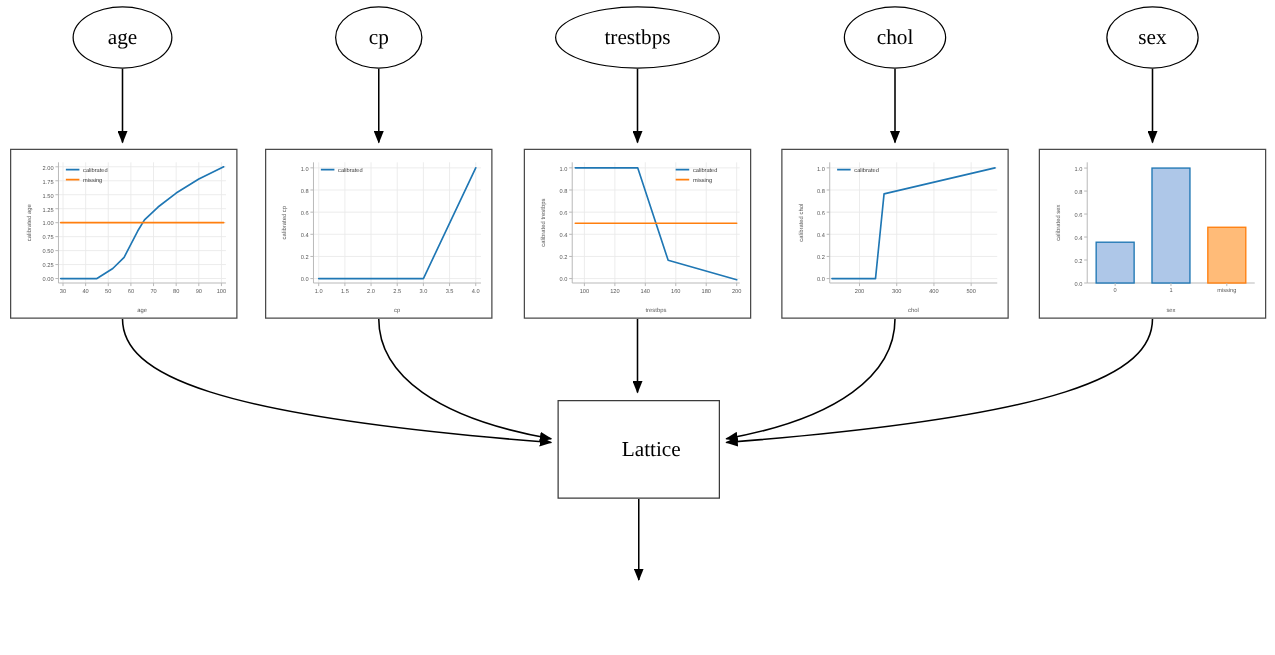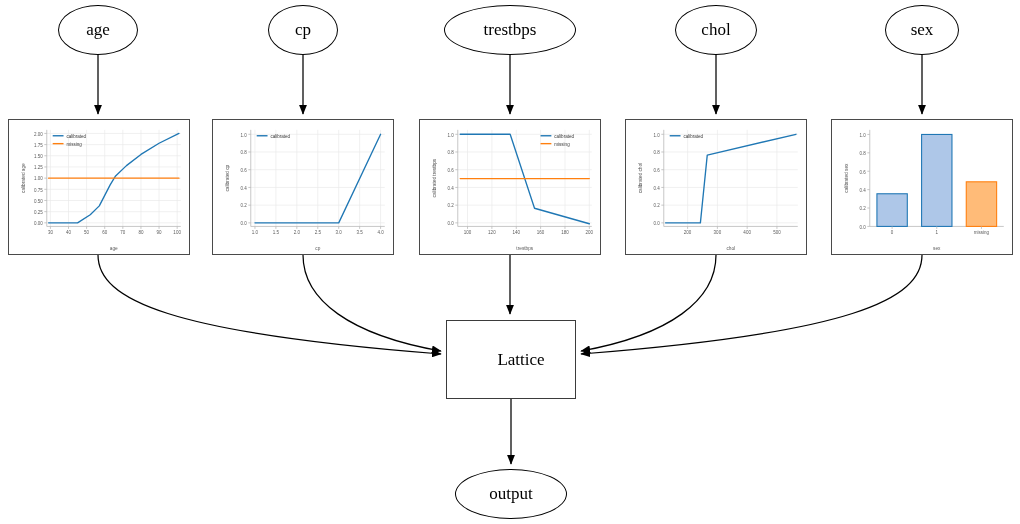--- a/index.html
+++ b/index.html
@@ -300,17 +300,14 @@
         <line x1="151.33333333333334" y1="108" x2="151.33333333333334" y2="110.5" stroke="#b8b8b8" stroke-width="0.8"></line>
         <text x="106" y="131.5" text-anchor="middle" font-size="4.8" fill="#5a5a5a" font-family="&quot;Liberation Sans&quot;, sans-serif">sex</text>
         <text x="0" y="0" text-anchor="middle" font-size="4.8" fill="#5a5a5a" font-family="&quot;Liberation Sans&quot;, sans-serif" transform="translate(16,59) rotate(-90)">calibrated sex</text>
       </svg>
   </div>
 
   <div class="node-box" style="left:446px;top:320px;width:130px;height:79px;padding-left:20px;">
     <span>Lattice</span>
   </div>
 
-  <div class="node-ellipse" style="left:455px;top:469px;width:112px;height:50px;">
-    <span>output</span>
-  </div>
 
 </div>
 
 </body></html>

